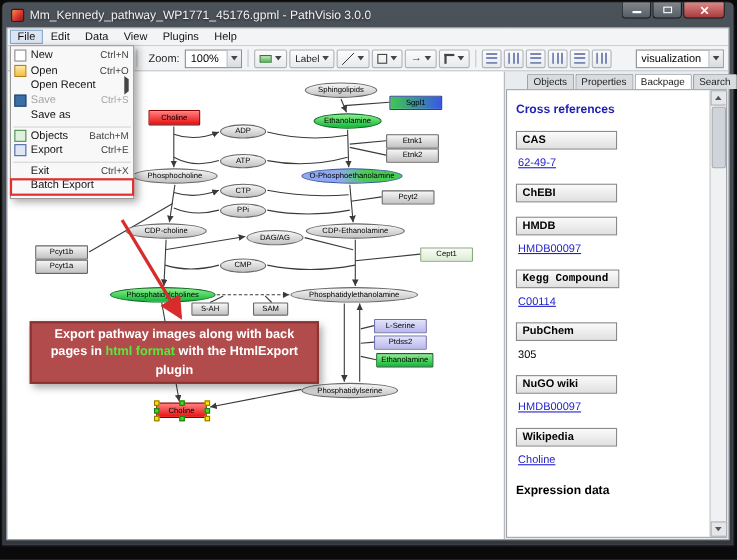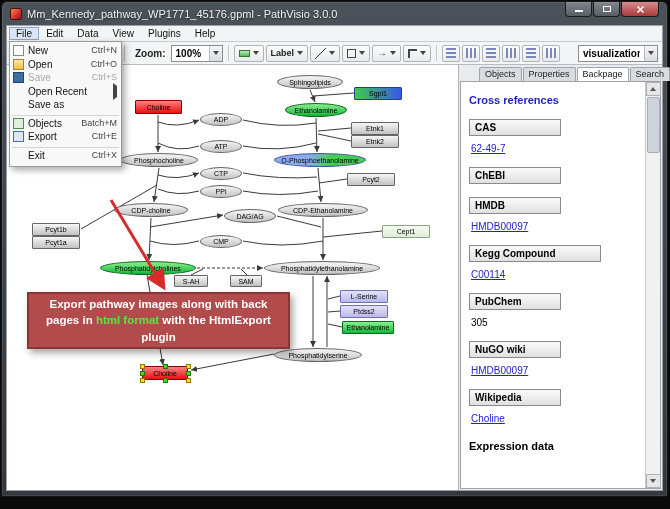--- a/index.html
+++ b/index.html
@@ -28,21 +28,21 @@
     height:466px;border:1px solid #9aa0a6;}
 
   
   .menubar{height:16px;display:flex;align-items:center;background:#f2f4f6;
     border-bottom:1px solid #c8ccd0;padding:0 2px;}
   .mb-item{padding:1px 7px;font-size:10px;color:#111;}
   .mb-item.active{background:#dce6f2;border:1px solid #8aa8cc;padding:0 6px;}
 
   
   .toolbar{height:23px;display:flex;align-items:center;background:#f2f4f6;
-    border-bottom:1px solid #b8bcc0;padding:0 4px;gap:2px;font-weight:bold;}
+    border-bottom:1px solid #b8bcc0;padding:0 4px;gap:2px;}
   .tb-btn{width:20px;height:18px;display:flex;align-items:center;justify-content:center;
     border:1px solid #cdd1d5;border-radius:2px;background:linear-gradient(#fdfdfd,#e9ebee);}
   .tb-mini{width:11px;height:11px;}
   .tb-sep{width:1px;height:16px;background:#c4c8cc;margin:0 3px;}
   .tb-label{font-size:10px;margin:0 3px 0 5px;color:#222;}
   .combo{display:flex;align-items:center;background:#fff;border:1px solid #8a8e92;
     font-size:10px;height:17px;padding:0 0 0 4px;gap:4px;}
   .combo .val{flex:1;white-space:nowrap;overflow:hidden;}
   .combo .arrbox{height:100%;display:flex;align-items:center;padding:0 3px;
     background:linear-gradient(#f4f6f8,#d8dce0);border-left:1px solid #b8bcc0;}
@@ -113,21 +113,21 @@
   .sb-btn{width:15px;height:14px;background:#e4e6ea;border:1px solid #b0b0b0;
     display:flex;align-items:center;justify-content:center;}
   .sb-btn.down{margin-top:auto;}
   .sb-thumb{width:13px;height:56px;background:#cfd4da;border:1px solid #a8adb3;border-radius:2px;margin-top:1px;}
   .tri-up{width:0;height:0;border-left:3px solid transparent;border-right:3px solid transparent;border-bottom:4px solid #555;}
   .tri-down{width:0;height:0;border-left:3px solid transparent;border-right:3px solid transparent;border-top:4px solid #555;}
 
   .xref-heading{color:#1f1fb4;font-weight:bold;font-size:11px;margin:8px 0 2px;}
   .xref-header{width:92px;border:1px solid #8a8a8a;background:linear-gradient(#fafafa,#e0e0e0);
     font-weight:bold;font-size:10px;padding:2px 5px;margin-top:13px;}
-  .xref-header.wide{width:132px;}
+  .xref-header.wide{width:94px;font-family:Liberation Mono, monospace;}
   .xref-value{font-size:10px;margin:7px 0 0 2px;color:#000;}
   .xref-value.link{color:#2222cc;text-decoration:underline;}
   .expr-heading{font-weight:bold;font-size:11px;margin-top:16px;color:#000;}
 
   
   .statusbar{height:15px;background:#eef0f2;border-top:1px solid #c0c4c8;font-size:9px;
     color:#222;display:flex;align-items:center;padding:0 5px;white-space:nowrap;overflow:hidden;}
 
   
   .filemenu{position:absolute;left:7px;top:39px;width:113px;background:#f8f8f8;
@@ -388,52 +388,57 @@
       <div class="fm-item">
         <span class="fm-icon icon-new"></span>
         <span class="fm-label">New</span>
         <span class="fm-short">Ctrl+N</span>
       </div>
       <div class="fm-item">
         <span class="fm-icon icon-open"></span>
         <span class="fm-label">Open</span>
         <span class="fm-short">Ctrl+O</span>
       </div>
+      <div class="fm-item">
+        <span class="fm-icon icon-none"></span>
+        <span class="fm-label">Open Recent</span>
+        <span class="fm-short"></span>
+        <span><span class="caret-right"></span></span>
+      </div>
       <div class="fm-item disabled">
         <span class="fm-icon icon-save"></span>
         <span class="fm-label">Save</span>
         <span class="fm-short">Ctrl+S</span>
       </div>
       <div class="fm-item">
         <span class="fm-icon icon-none"></span>
-        <span class="fm-label">Open Recent</span>
-        <span class="fm-short"></span>
-        <span><span class="caret-right"></span></span>
-      </div>
-      <div class="fm-item">
-        <span class="fm-icon icon-none"></span>
         <span class="fm-label">Save as</span>
         <span class="fm-short"></span>
       </div>
       <div class="fm-sep"></div>
       <div class="fm-item">
         <span class="fm-icon icon-import"></span>
         <span class="fm-label">Objects</span>
         <span class="fm-short">Batch+M</span>
       </div>
       <div class="fm-item">
         <span class="fm-icon icon-export"></span>
         <span class="fm-label">Export</span>
         <span class="fm-short">Ctrl+E</span>
       </div>
       <div class="fm-sep"></div>
       <div class="fm-item">
         <span class="fm-icon icon-none"></span>
         <span class="fm-label">Exit</span>
         <span class="fm-short">Ctrl+X</span>
+      </div>
+      <div class="fm-item highlighted">
+        <span class="fm-icon icon-none"></span>
+        <span class="fm-label">Batch Export</span>
+        <span class="fm-short"></span>
       </div>
     </div>
 
   <svg class="callout-arrow" width="667" height="496">
     <defs>
       <marker id="redhead" markerWidth="8" markerHeight="8" refX="6" refY="3.5" orient="auto">
         <path d="M0,0 L7,3.5 L0,7 z" fill="#d82c2c"></path>
       </marker>
     </defs>
     <path d="M 109 198 L 162 286" stroke="#d82c2c" stroke-width="3" fill="none" marker-end="url(#redhead)"></path>

